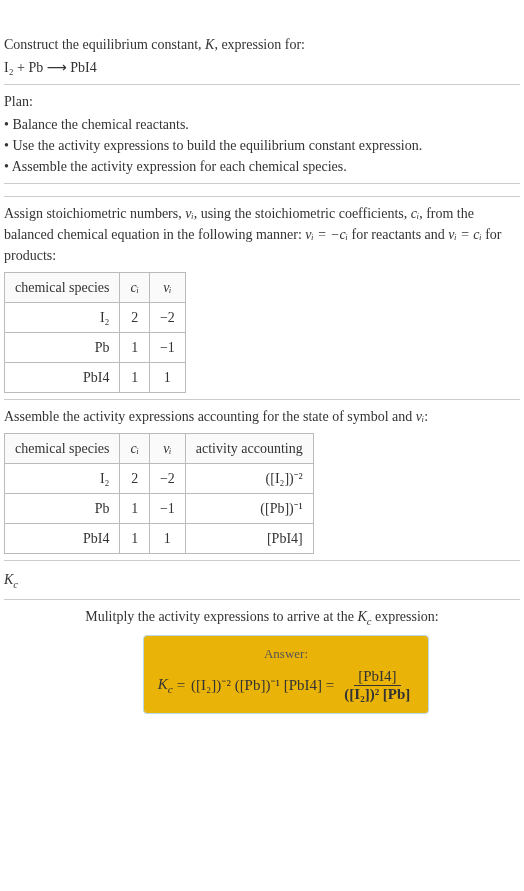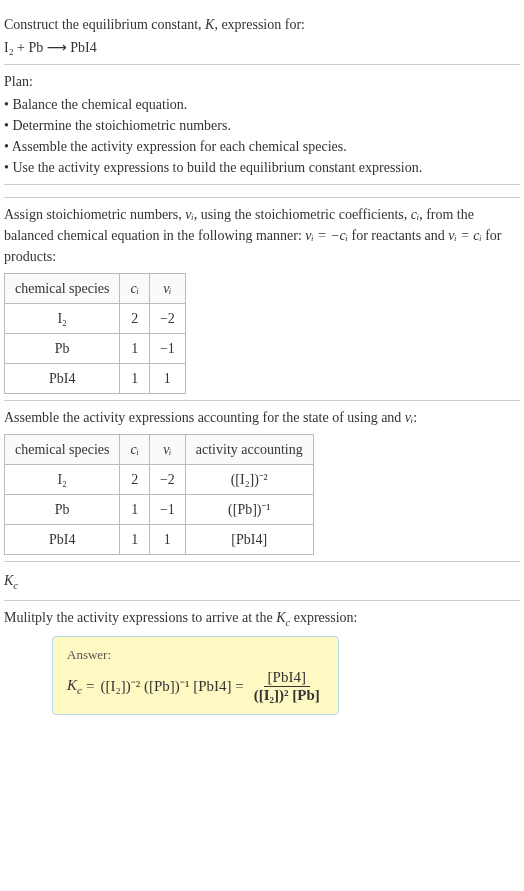--- a/index.html
+++ b/index.html
@@ -9,43 +9,43 @@
       line-height: 1.5;
       color: #333;
       background: #fff;
       width: 524px;
       padding: 8px 4px;
     }
     .section {
       padding: 6px 0;
       border-bottom: 1px solid #ccc;
     }
-    .section:last-of-type { border-bottom: none; }
-    .title { margin-bottom: 2px; }
+    .section:last-of-type { border-bottom: none; text-align: center; }
+    .title { margin-bottom: 2px; margin-top: 20px; }
     .equation { font-family: Georgia, serif; }
     .plan-list { margin-top: 2px; }
     .plan-item { margin-left: 0; }
     table {
       border-collapse: collapse;
       margin-top: 6px;
       font-size: 14px;
     }
     th, td {
       border: 1px solid #bbb;
       padding: 4px 10px;
-      text-align: center;
+      text-align: right;
       font-weight: normal;
     }
     th { background: #fafafa; }
     td.center, th.center { text-align: center; }
     .sub { font-size: 0.75em; vertical-align: sub; }
     .italic { font-style: italic; }
     .answer-box {
       display: inline-block;
-      background: #fef9c3;
+      background: #eab308;
       border: 1px solid #b8d8ec;
       border-radius: 4px;
       padding: 8px 14px 10px 14px;
       margin-top: 6px;
       margin-left: 48px;
     }
     .answer-label { font-size: 13px; color: #555; margin-bottom: 4px; }
     .answer-math {
       display: flex;
       align-items: center;
@@ -76,24 +76,23 @@
   <div class="equation nowrap">
     <span>I₂ + Pb</span>
     <span>⟶</span>
     <span>PbI4</span>
   </div>
 </div>
 
 <div class="section">
   <div>Plan:</div>
   <div class="plan-list">
-    <div class="plan-item">• Balance the chemical equation.</div>
-    <div class="plan-item">• Determine the stoichiometric numbers.</div>
+    <div class="plan-item">• Balance the chemical reactants.</div>
+    <div class="plan-item">• Use the activity expressions to build the equilibrium constant expression.</div>
     <div class="plan-item">• Assemble the activity expression for each chemical species.</div>
-    <div class="plan-item">• Use the activity expressions to build the equilibrium constant expression.</div>
   </div>
 </div>
 
 <div class="section">
 </div>
 
 <div class="section">
   <div>
     <span>Assign stoichiometric numbers, </span><span class="italic">νᵢ</span><span>, using the stoichiometric coefficients, </span><span class="italic">cᵢ</span><span>, from the balanced chemical equation in the following manner: </span><span class="italic">νᵢ = −cᵢ</span><span> for reactants and </span><span class="italic">νᵢ = cᵢ</span><span> for products:</span>
   </div>
@@ -118,21 +117,21 @@
       <td>PbI4</td>
       <td class="center">1</td>
       <td class="center">1</td>
     </tr>
   </tbody>
     </table>
 </div>
 
 <div class="section">
   <div>
-    <span>Assemble the activity expressions accounting for the state of using and </span><span class="italic">νᵢ</span><span>:</span>
+    <span>Assemble the activity expressions accounting for the state of symbol and </span><span class="italic">νᵢ</span><span>:</span>
   </div>
   <table>
     <tbody>
         <tr>
       <th>chemical species</th>
       <th class="center italic">cᵢ</th>
       <th class="center italic">νᵢ</th>
       <th>activity accounting</th>
     </tr>
     <tr>

